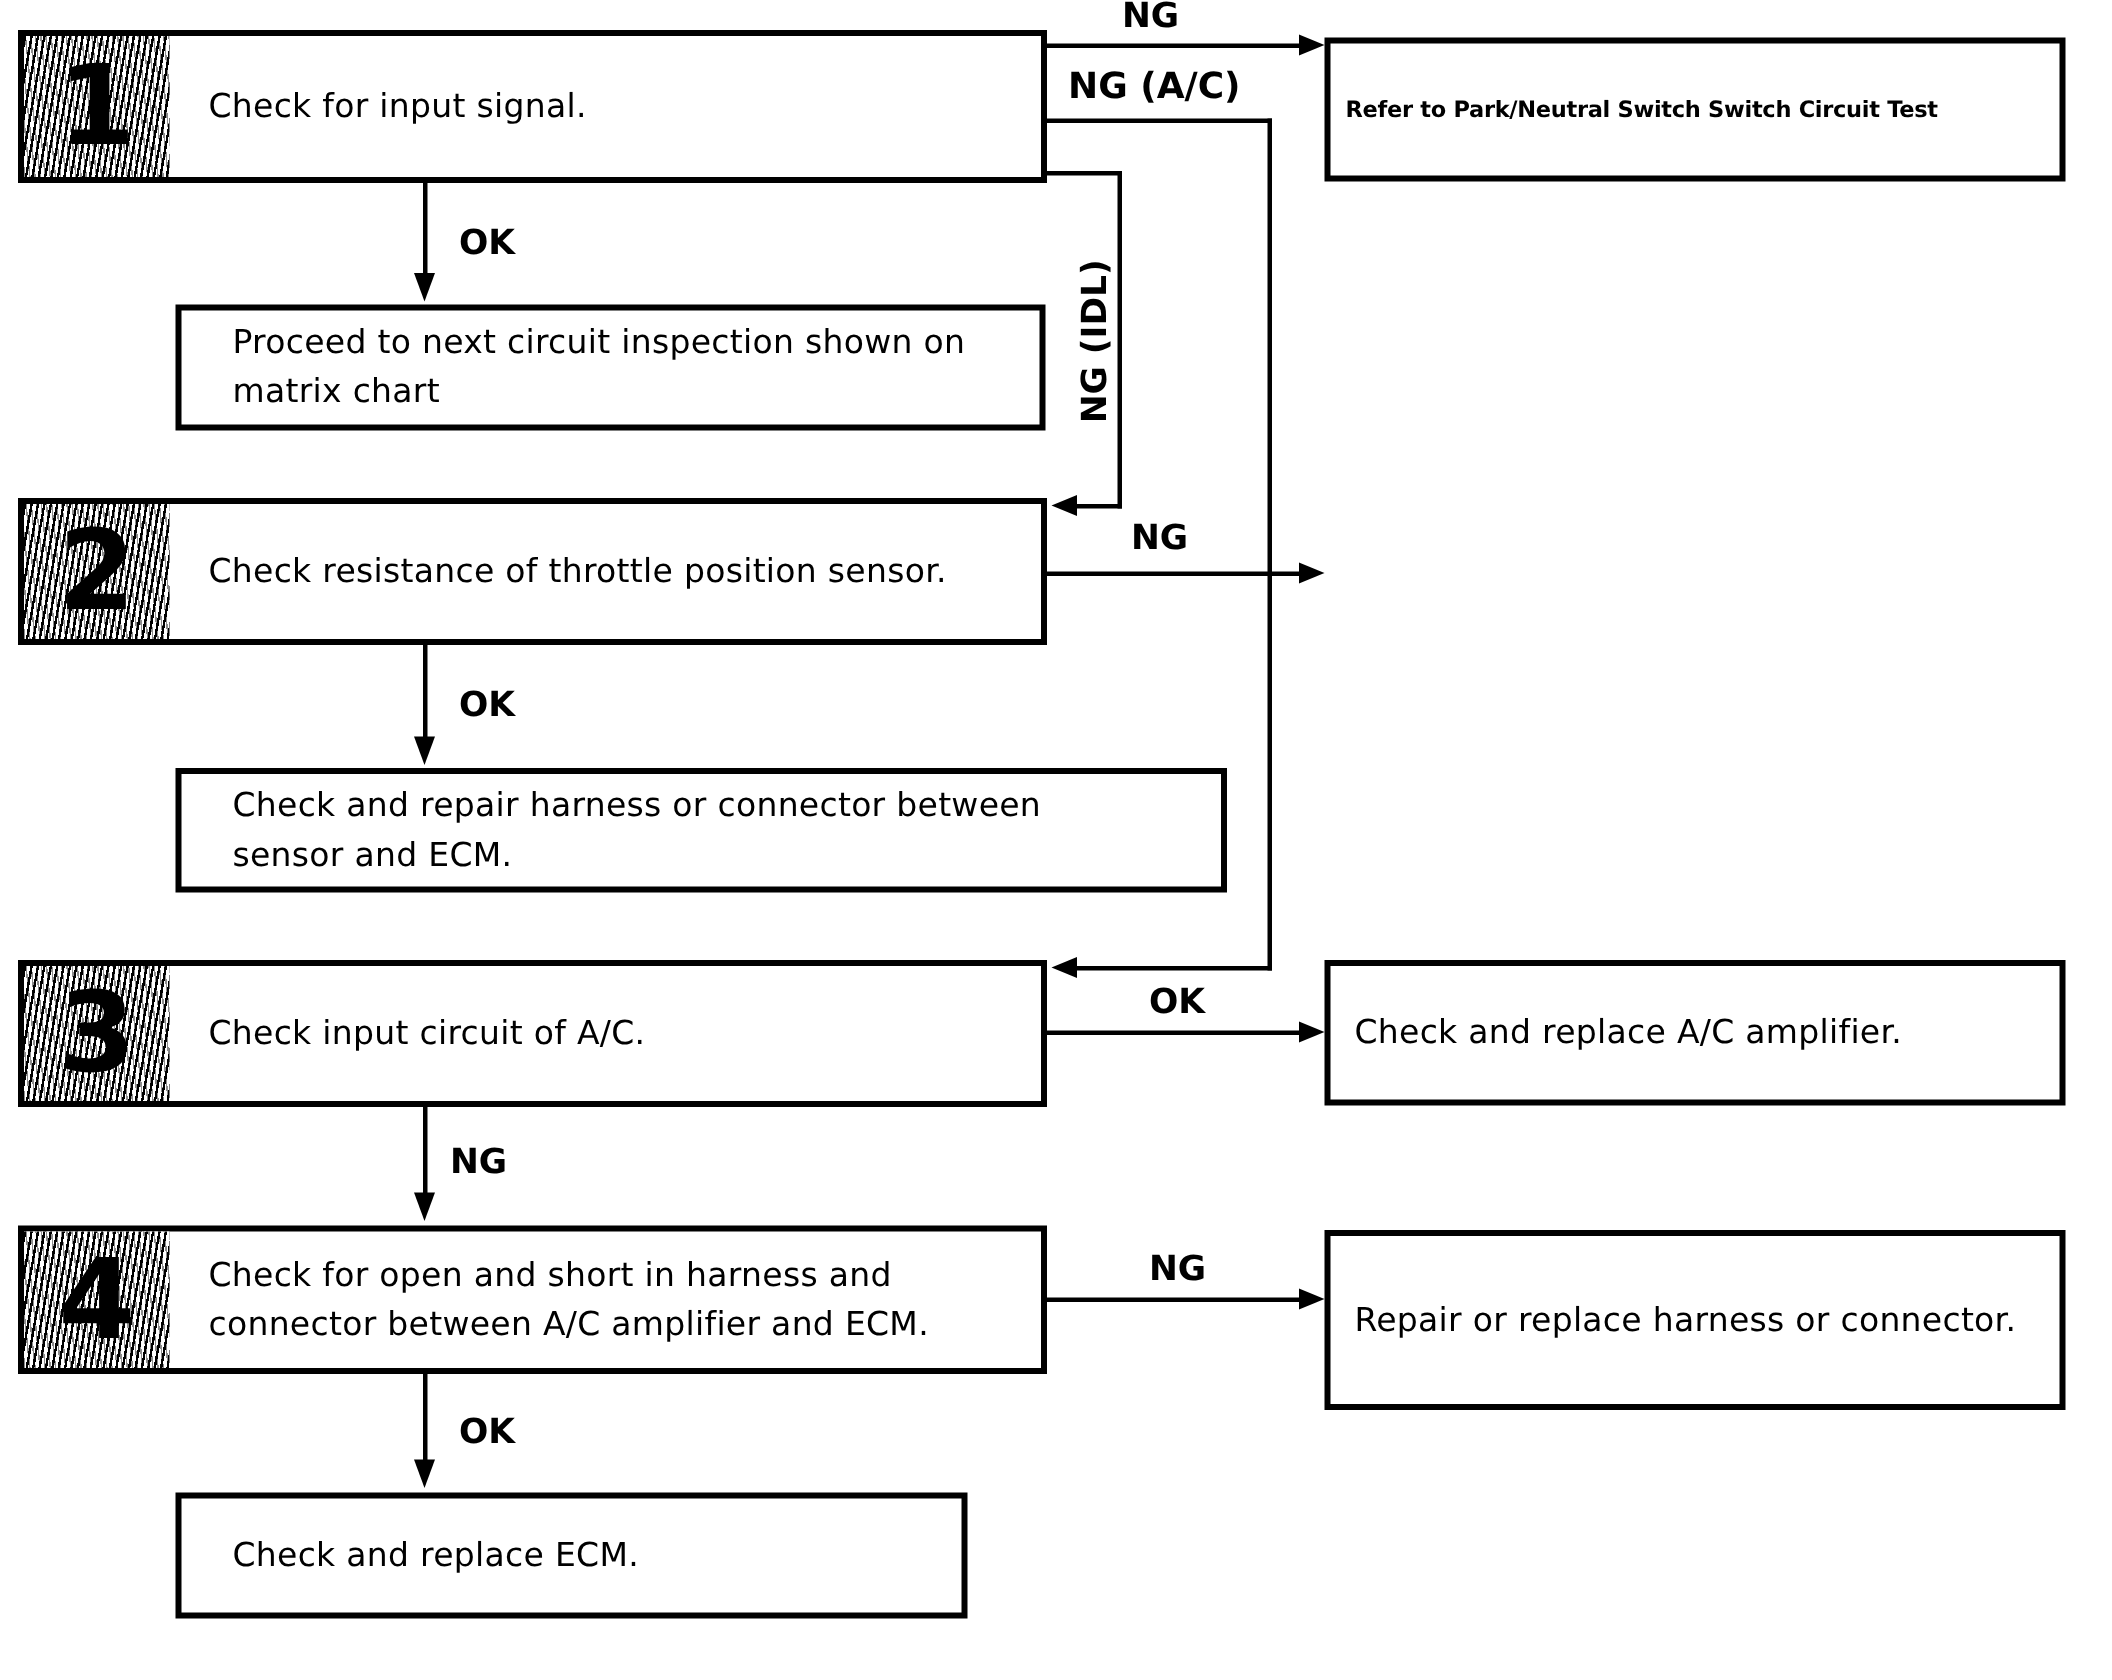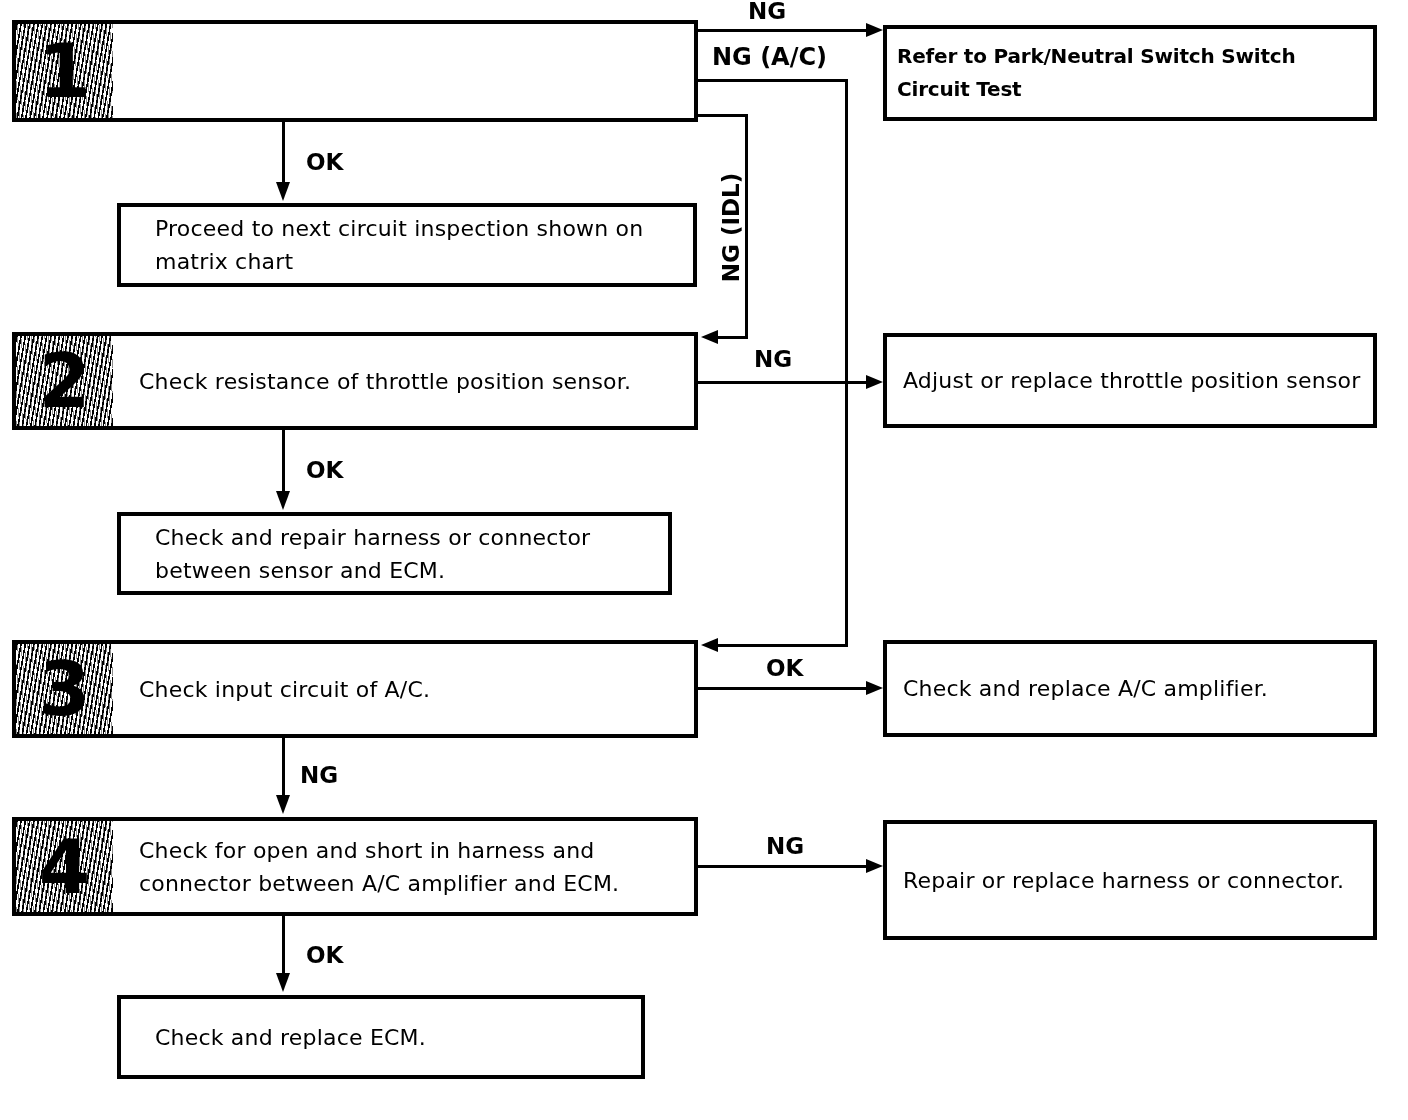--- a/index.html
+++ b/index.html
@@ -40,20 +40,21 @@
 </style>
 </head>
 <body>
 
 <div id="canvas">
 
   <div class="box stepbox" style="left:12px;top:20px;width:686px;height:102px;">
     <div class="numcell">
       <span>1</span>
     </div>
+    <div class="txt">Check for input signal.</div>
   </div>
 
   <div class="box stepbox" style="left:12px;top:332px;width:686px;height:98px;">
     <div class="numcell">
       <span>2</span>
     </div>
     <div class="txt">Check resistance of throttle position sensor.</div>
   </div>
 
   <div class="box stepbox" style="left:12px;top:640px;width:686px;height:98px;">
@@ -67,35 +68,32 @@
     <div class="numcell">
       <span>4</span>
     </div>
     <div class="txt" style="width:490px;">Check for open and short in harness and connector between A/C amplifier and ECM.</div>
   </div>
 
   <div class="box infobox" style="left:117px;top:203px;width:580px;height:84px;">
     <div class="txt" style="width:515px;">Proceed to next circuit inspection shown on matrix chart</div>
   </div>
 
-  <div class="box infobox" style="left:117px;top:512px;width:555px;height:83px;">
+  <div class="box infobox" style="left:117px;top:512px;width:701px;height:83px;">
     <div class="txt" style="width:545px;">Check and repair harness or connector between sensor and ECM.</div>
   </div>
 
   <div class="box infobox" style="left:117px;top:995px;width:528px;height:84px;">
     <div class="txt">Check and replace ECM.</div>
   </div>
 
   <div class="box resultbox" style="left:883px;top:25px;width:494px;height:96px;">
-    <div class="txt bold" style="font-size:20px;letter-spacing:-0.2px;padding-left:10px;">Refer to Park/Neutral Switch Switch Circuit Test</div>
+    <div class="txt bold" style="font-size:15px;letter-spacing:-0.2px;padding-left:10px;">Refer to Park/Neutral Switch Switch Circuit Test</div>
   </div>
 
-  <div class="box resultbox" style="left:883px;top:333px;width:494px;height:95px;">
-    <div class="txt">Adjust or replace throttle position sensor</div>
-  </div>
 
   <div class="box resultbox" style="left:883px;top:640px;width:494px;height:97px;">
     <div class="txt">Check and replace A/C amplifier.</div>
   </div>
 
   <div class="box resultbox" style="left:883px;top:820px;width:494px;height:120px;">
     <div class="txt">Repair or replace harness or connector.</div>
   </div>
 
   <div class="hline" style="left:698px;top:29px;width:170px;"></div>

